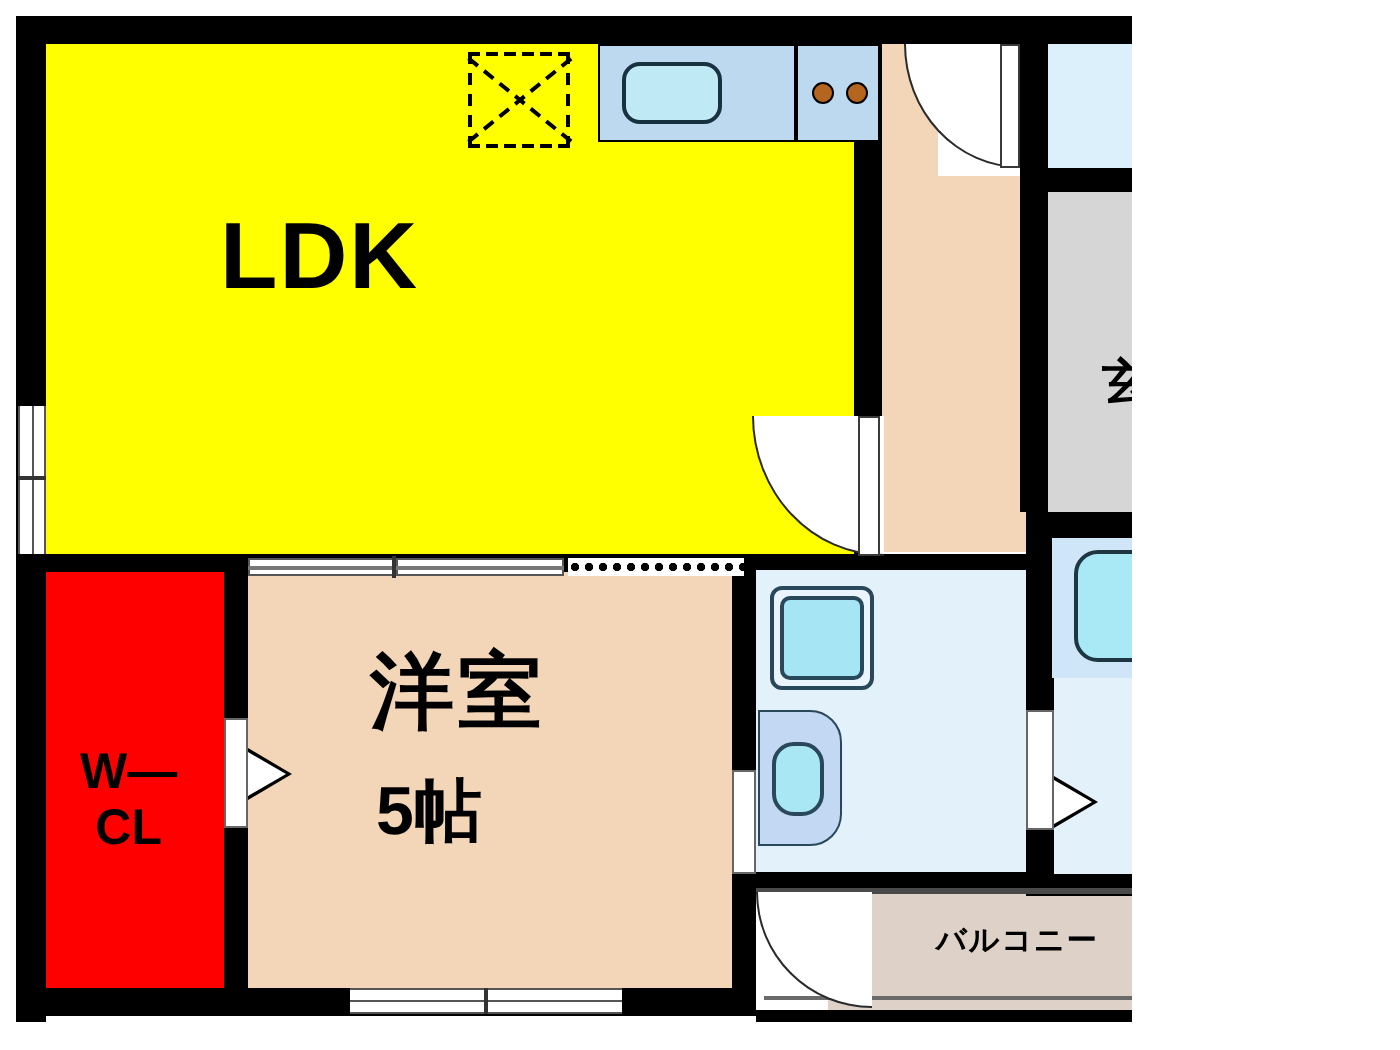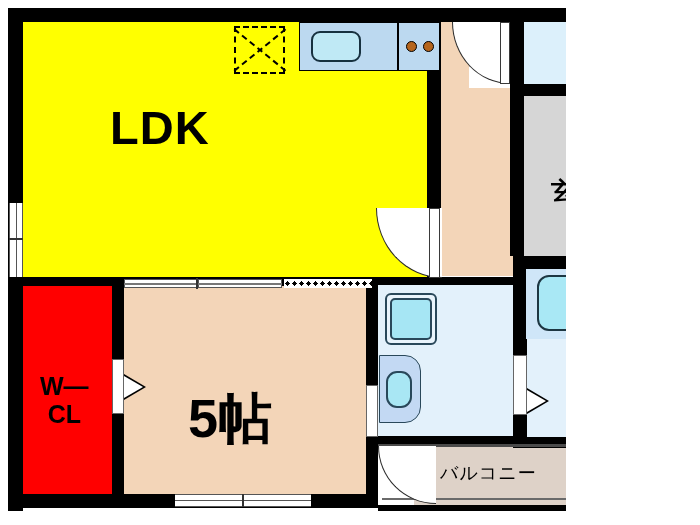--- a/index.html
+++ b/index.html
@@ -82,24 +82,24 @@
   
   .tri{width:0;height:0;}
   .tri-r{border-top:13px solid transparent;border-bottom:13px solid transparent;border-left:22px solid #000;}
   .tri-r-in{border-top:11px solid transparent;border-bottom:11px solid transparent;border-left:19px solid #fff;}
 
   
   .lbl{position:absolute;color:#000;white-space:nowrap;font-weight:700;}
   .lbl-ldk   {font-size:47px;letter-spacing:1px;}
   .lbl-ldksz {font-size:44px;}
   .lbl-room  {font-size:42px;letter-spacing:2px;}
-  .lbl-roomsz{font-size:54px;}
+  .lbl-roomsz{font-size:34px;}
   .lbl-wcl   {font-size:25px;line-height:1.12;text-align:center;font-weight:600;}
   .lbl-gen   {font-size:24px;font-weight:600;}
-  .lbl-bal   {font-size:18px;letter-spacing:1px;font-weight:400;}
+  .lbl-bal   {font-size:15px;letter-spacing:1px;font-weight:700;margin-left:28px;}
 </style>
 </head>
 <body>
 
 <div id="plan">
 
   <div class="ab fill-ldk" style="left:22px;top:21px;width:418px;height:256px;"></div>
 
   <div class="ab fill-room" style="left:112px;top:283px;width:262px;height:211px;"></div>
 
@@ -222,20 +222,21 @@
   <div class="ab leaf" style="left:500px;top:22px;width:10px;height:62px;"></div>
 
   <div class="ab swing" style="left:616px;top:96px;width:66px;height:82px;border-radius:0 100% 0 0;border-bottom:none;border-left:none;"></div>
   <div class="ab leaf" style="left:604px;top:96px;width:12px;height:82px;"></div>
 
   <div class="ab swing" style="left:378px;top:446px;width:58px;height:58px;border-radius:0 0 0 100%;border-top:none;border-right:none;"></div>
 
   <div class="lbl lbl-ldk" style="left:110px;top:100px;">LDK</div>
 
 
+  <div class="lbl lbl-room" style="left:185px;top:318px;">洋室</div>
 
   <div class="lbl lbl-roomsz" style="left:188px;top:383px;">5帖</div>
 
   <div class="lbl lbl-wcl" style="left:40px;top:372px;">
     <div>W—</div>
     <div>CL</div>
   </div>
 
   <div class="lbl lbl-gen" style="left:551px;top:175px;">玄</div>
 

